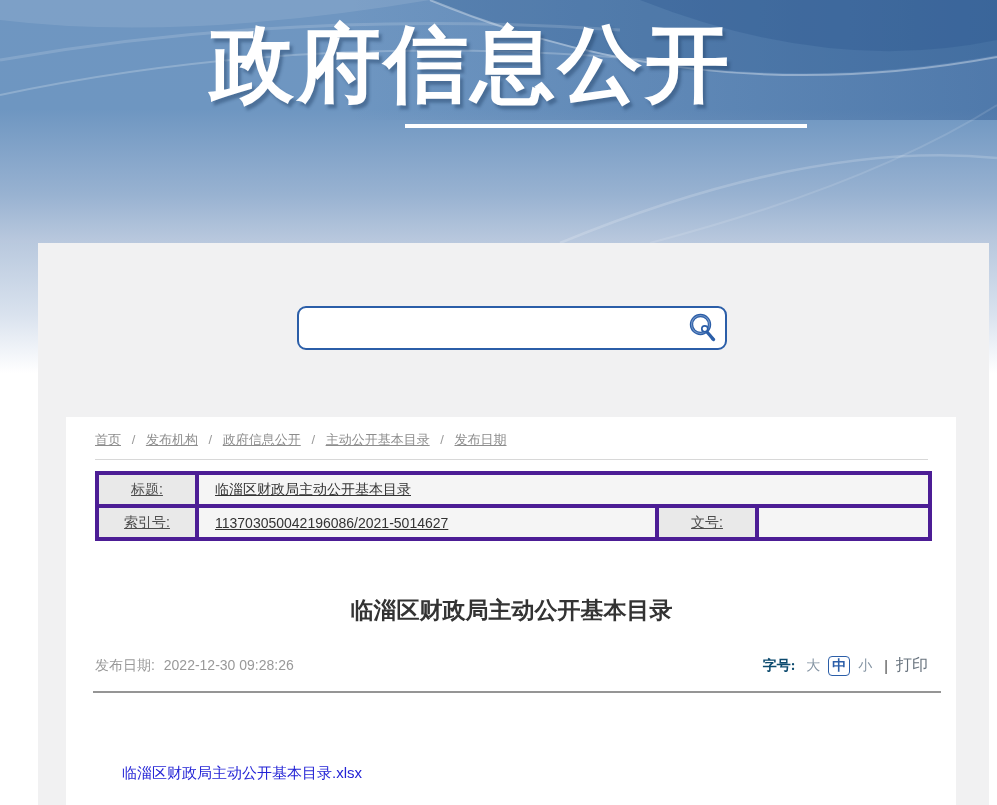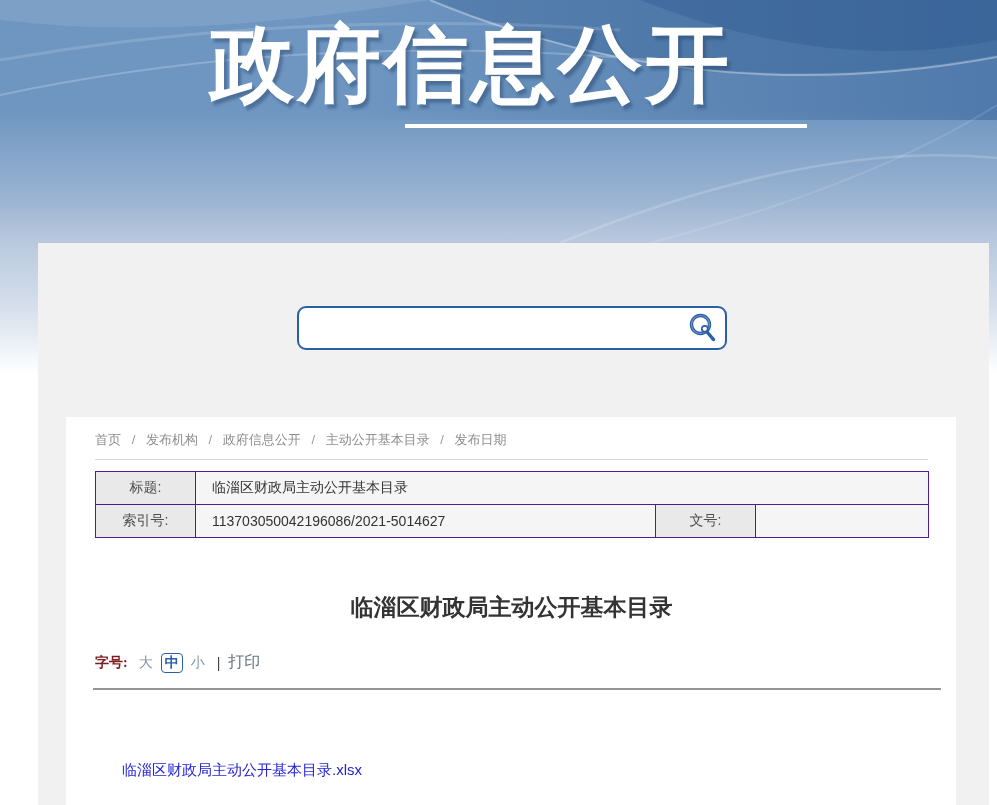--- a/index.html
+++ b/index.html
@@ -30,38 +30,38 @@
     font-size:16px;padding:0 14px;color:#333;font-family:inherit;}
   .search-btn{width:44px;height:36px;border:none;background:transparent;cursor:pointer;
     display:flex;align-items:center;justify-content:center;padding:0;}
 
   
   .white-card{position:absolute;top:174px;left:28px;width:890px;height:388px;background:#ffffff;
     padding:0 28px 0 29px;box-sizing:border-box;}
 
   .breadcrumb{padding-top:14px;font-size:13px;color:#8d8d8d;line-height:17px;}
   .breadcrumb span{color:#8d8d8d;}
-  .breadcrumb .crumb{cursor:pointer;}
+  .breadcrumb .crumb{cursor:pointer;text-decoration:underline;}
   .breadcrumb .sep{margin:0 7px;color:#9a9a9a;}
   .bc-divider{border:none;border-top:1px solid #d8d8d8;margin:11px 0 0 0;}
 
   
   table.meta{border-collapse:collapse;width:833px;margin-top:11px;table-layout:fixed;}
-  table.meta td{border:1px solid #4c1d95;height:33px;font-size:14px;box-sizing:border-box;}
+  table.meta td{border:4px solid #4c1d95;height:33px;font-size:14px;box-sizing:border-box;text-decoration:underline;}
   table.meta td.lbl{background:#e9e9e9;color:#4d4d4d;text-align:center;}
   table.meta td.val{background:#f5f5f5;color:#333;padding:0 8px 0 16px;}
 
   
   .article-title{margin-top:54px;text-align:center;font-size:23px;font-weight:bold;color:#333;}
   .date-row{margin-top:29px;display:flex;justify-content:space-between;align-items:center;
     font-size:14px;color:#999;}
   .date-left span{color:#999;}
   .date-left .dl-value{margin-left:5px;}
   .fs-controls{display:flex;align-items:center;color:#6b7886;}
-  .fs-controls .fs-label{color:#7f1d1d;margin-right:7px;font-weight:bold;font-family:Liberation Serif, serif;}
+  .fs-controls .fs-label{color:#0c4a6e;margin-right:7px;font-weight:bold;font-family:Liberation Serif, serif;}
   .fs-btn{color:#8494a3;margin:0 4px;cursor:pointer;text-decoration:none;font-size:14px;}
   .fs-btn.active{color:#2b5ea8;border:1px solid #2b5ea8;border-radius:4px;padding:0 3px;font-weight:bold;}
   .fs-sep{color:#444;margin:0 8px;}
   .print-btn{color:#68737e;cursor:pointer;text-decoration:none;font-size:16px;}
   .content-divider{border:none;border-top:2px solid #959595;margin:15px -13px 0 -2px;}
 
   .attachment-wrap{margin-top:71px;padding-left:27px;}
   .attachment{font-size:15px;color:#2424d6;text-decoration:none;cursor:pointer;}
 </style>
 </head>
@@ -147,20 +147,24 @@
           <td class="val">113703050042196086/2021-5014627</td>
           <td class="lbl">文号:</td>
           <td class="val"></td>
         </tr>
       </tbody>
         </table>
 
       <div class="article-title">临淄区财政局主动公开基本目录</div>
 
       <div class="date-row">
+        <div class="date-left">
+          <span>发布日期:</span>
+          <span class="dl-value">2022-12-30 09:28:26</span>
+        </div>
         <div class="fs-controls">
           <span class="fs-label">字号:</span>
           <a class="fs-btn">大</a>
           <a class="fs-btn active">中</a>
           <a class="fs-btn">小</a>
           <span class="fs-sep">|</span>
           <a class="print-btn">打印</a>
         </div>
       </div>
 

